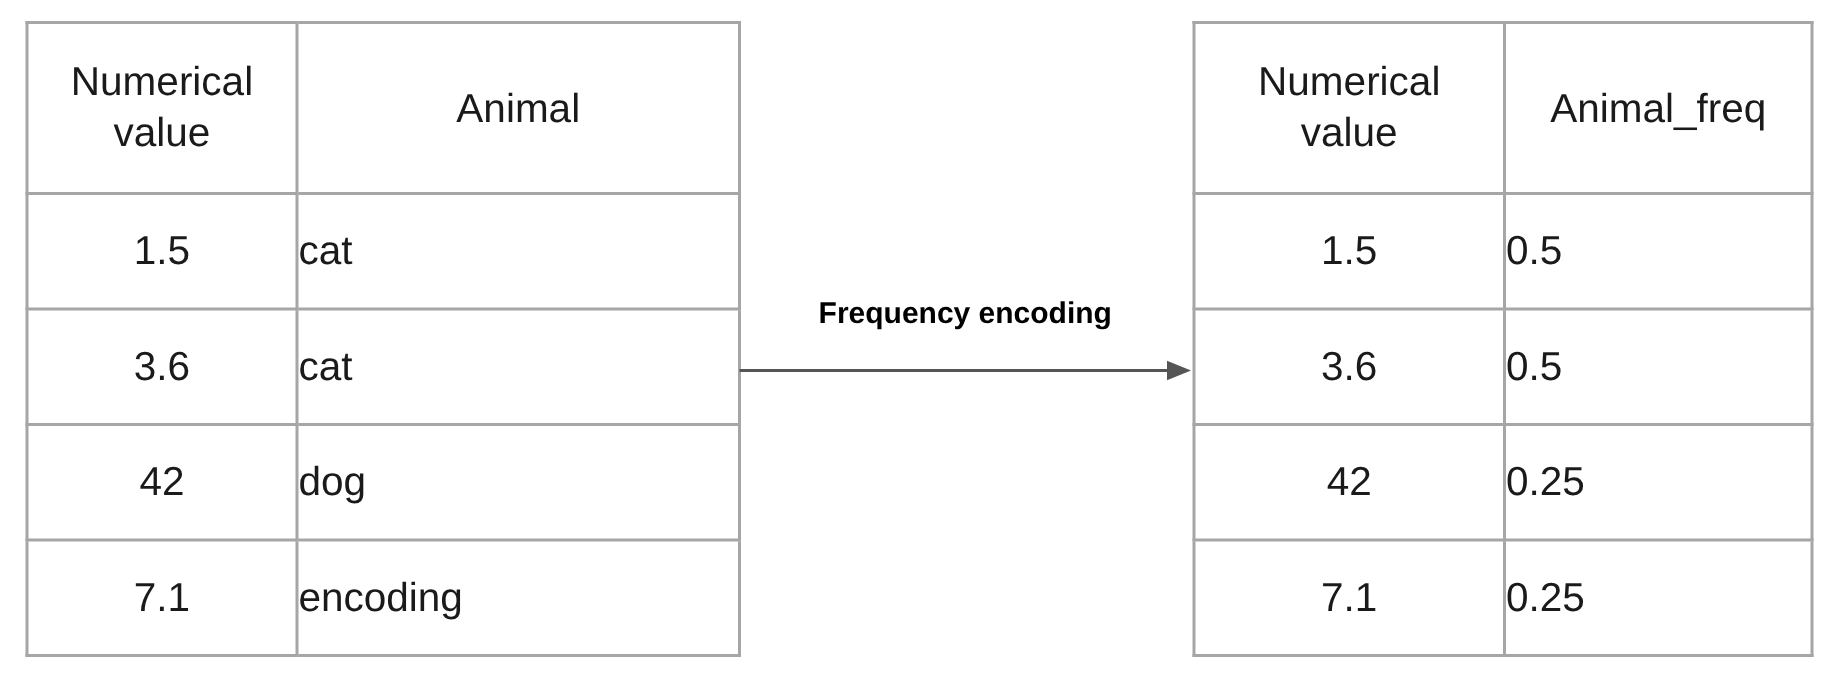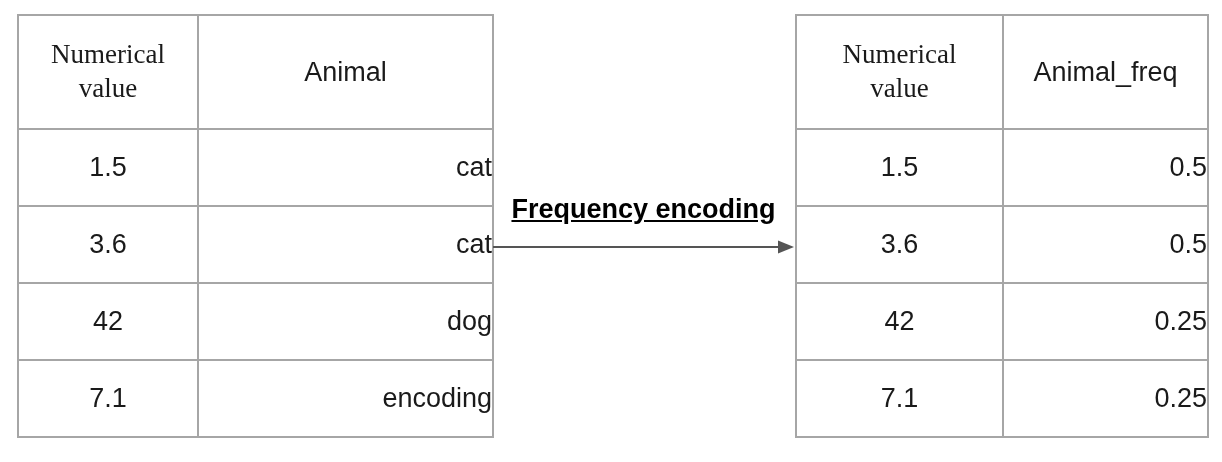--- a/index.html
+++ b/index.html
@@ -28,42 +28,40 @@
     color: #1a1a1a;
     vertical-align: middle;
     padding: 0;
     overflow: hidden;
   }
   .tbl-left  { left: 17px;  top: 14px; width: 475px; }
   .tbl-right { left: 795px; top: 14px; width: 412px; }
   tr.hrow { height: 114px; }
   tr.drow { height: 77px; }
   .c-center { text-align: center; }
-  .c-left   { text-align: right; padding-left: 18px; }
+  .c-left   { text-align: left; padding-left: 18px; }
   th { text-align: center; }
   .hdr-narrow {
     display: inline-block;
     max-width: 150px;
     line-height: 1.25;
-    font-family: Liberation Serif, serif;
   }
   .arrow-group {
     position: absolute;
     left: 492px;
     top: 194px;
     width: 303px;
     text-align: center;
   }
   .arrow-label {
-    font-size: 27px;
+    font-size: 20px;
     font-weight: bold;
     color: #000000;
     white-space: nowrap;
     line-height: 31px;
-    text-decoration: underline;
   }
   .arrow-svg {
     display: block;
     margin-top: 14px;
   }
 </style>
 </head>
 <body>
 
 <div class="canvas">

